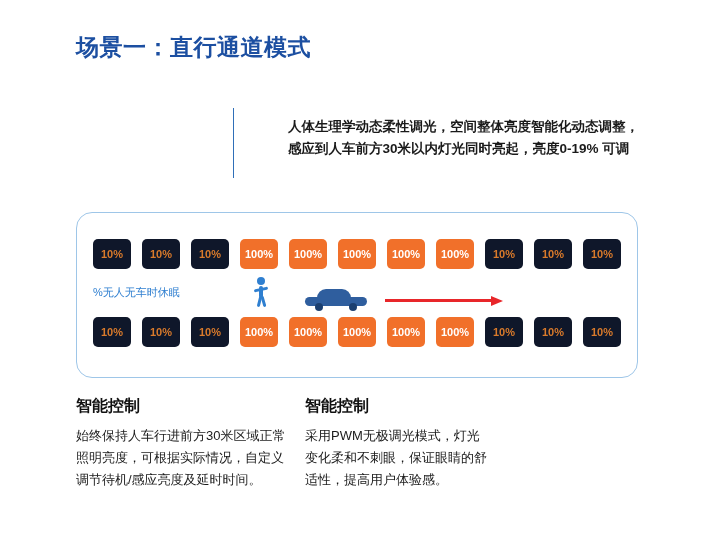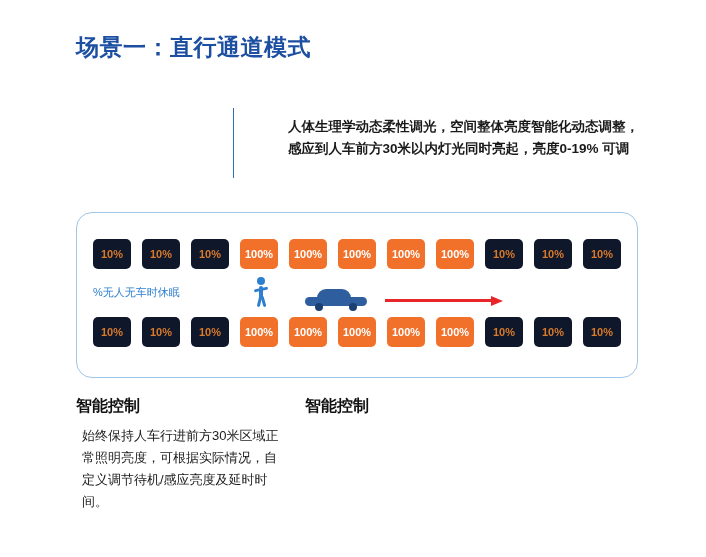--- a/index.html
+++ b/index.html
@@ -248,21 +248,21 @@
     position: absolute;
     top: 0;
   }
   .feature h3 {
     margin: 0 0 8px 0;
     font-size: 16px;
     font-weight: bold;
     color: #111;
   }
   .feature p {
-    margin: 6px;
+    margin: 0;
     font-size: 13px;
     line-height: 22px;
     color: #1a1a1a;
   }
   .f0 { left: 0px;   width: 210px; }
   .f1 { left: 229px; width: 185px; }
   .f2 { left: 430px; width: 180px; }
 </style>
 </head>
 <body>
@@ -333,18 +333,19 @@
     </div>
   </div>
 
   <div class="features">
     <div class="feature f0">
       <h3>智能控制</h3>
       <p>始终保持人车行进前方30米区域正常照明亮度，可根据实际情况，自定义调节待机/感应亮度及延时时间。</p>
     </div>
     <div class="feature f1">
       <h3>智能控制</h3>
+      <p>采用PWM无极调光模式，灯光变化柔和不刺眼，保证眼睛的舒适性，提高用户体验感。</p>
     </div>
     <div class="feature f2">
     </div>
   </div>
 
 </div>
 
 </body></html>

